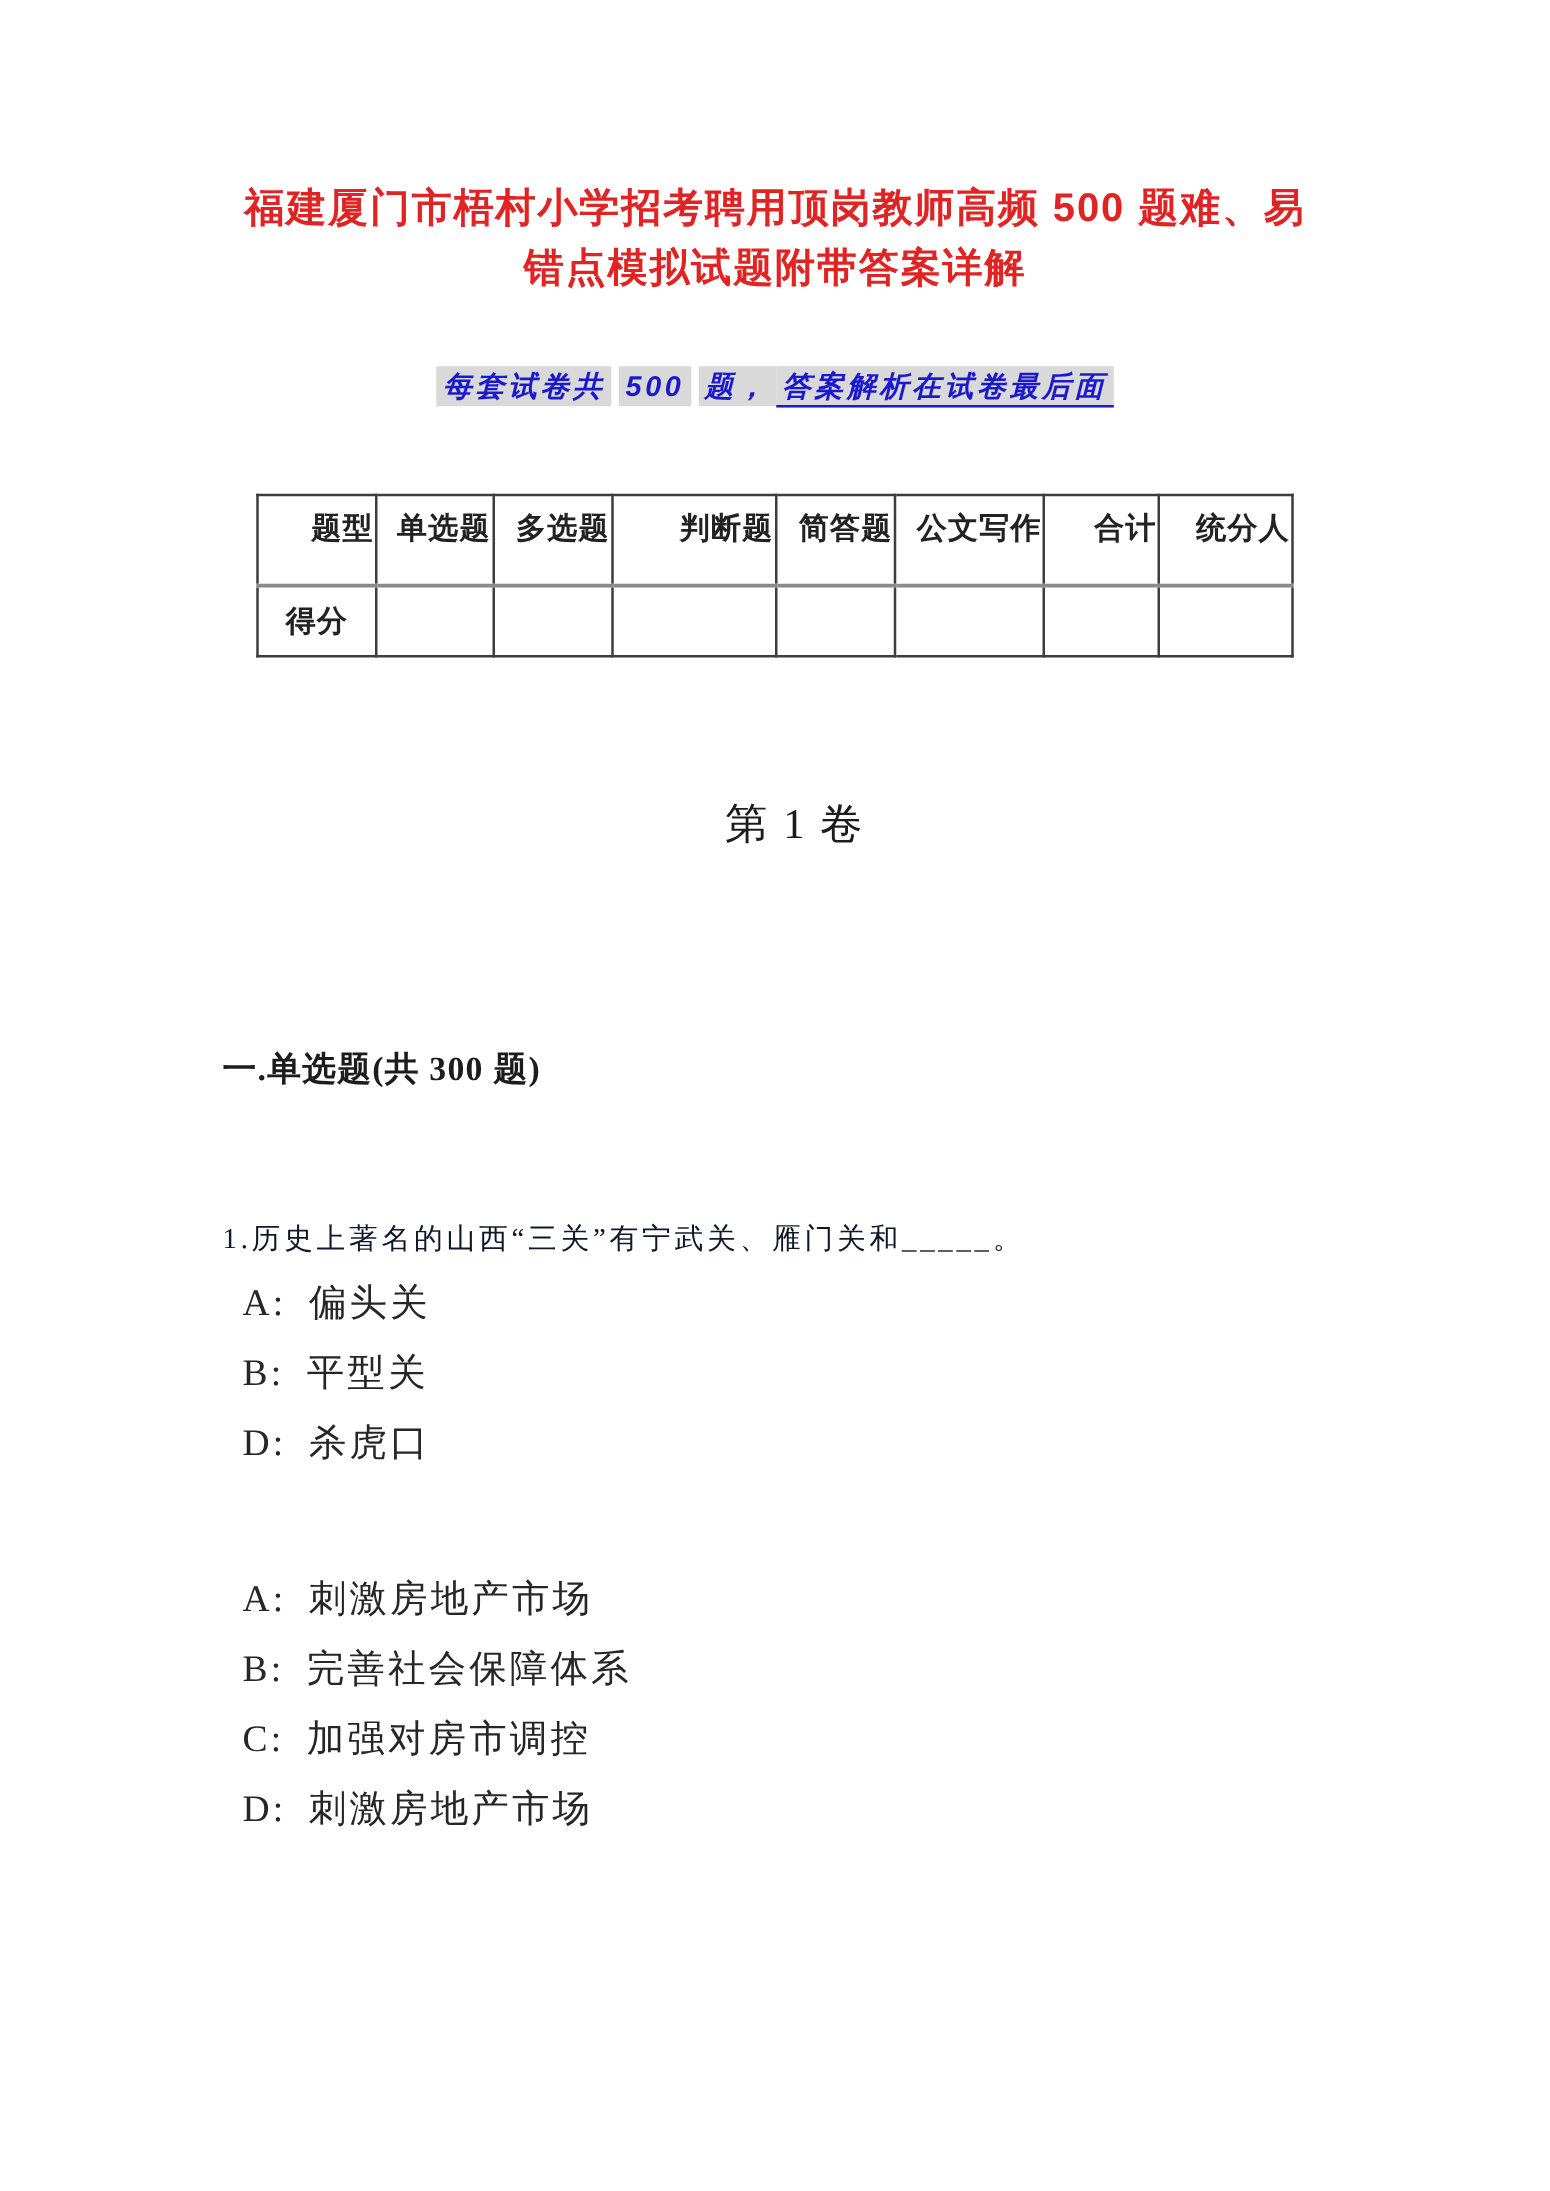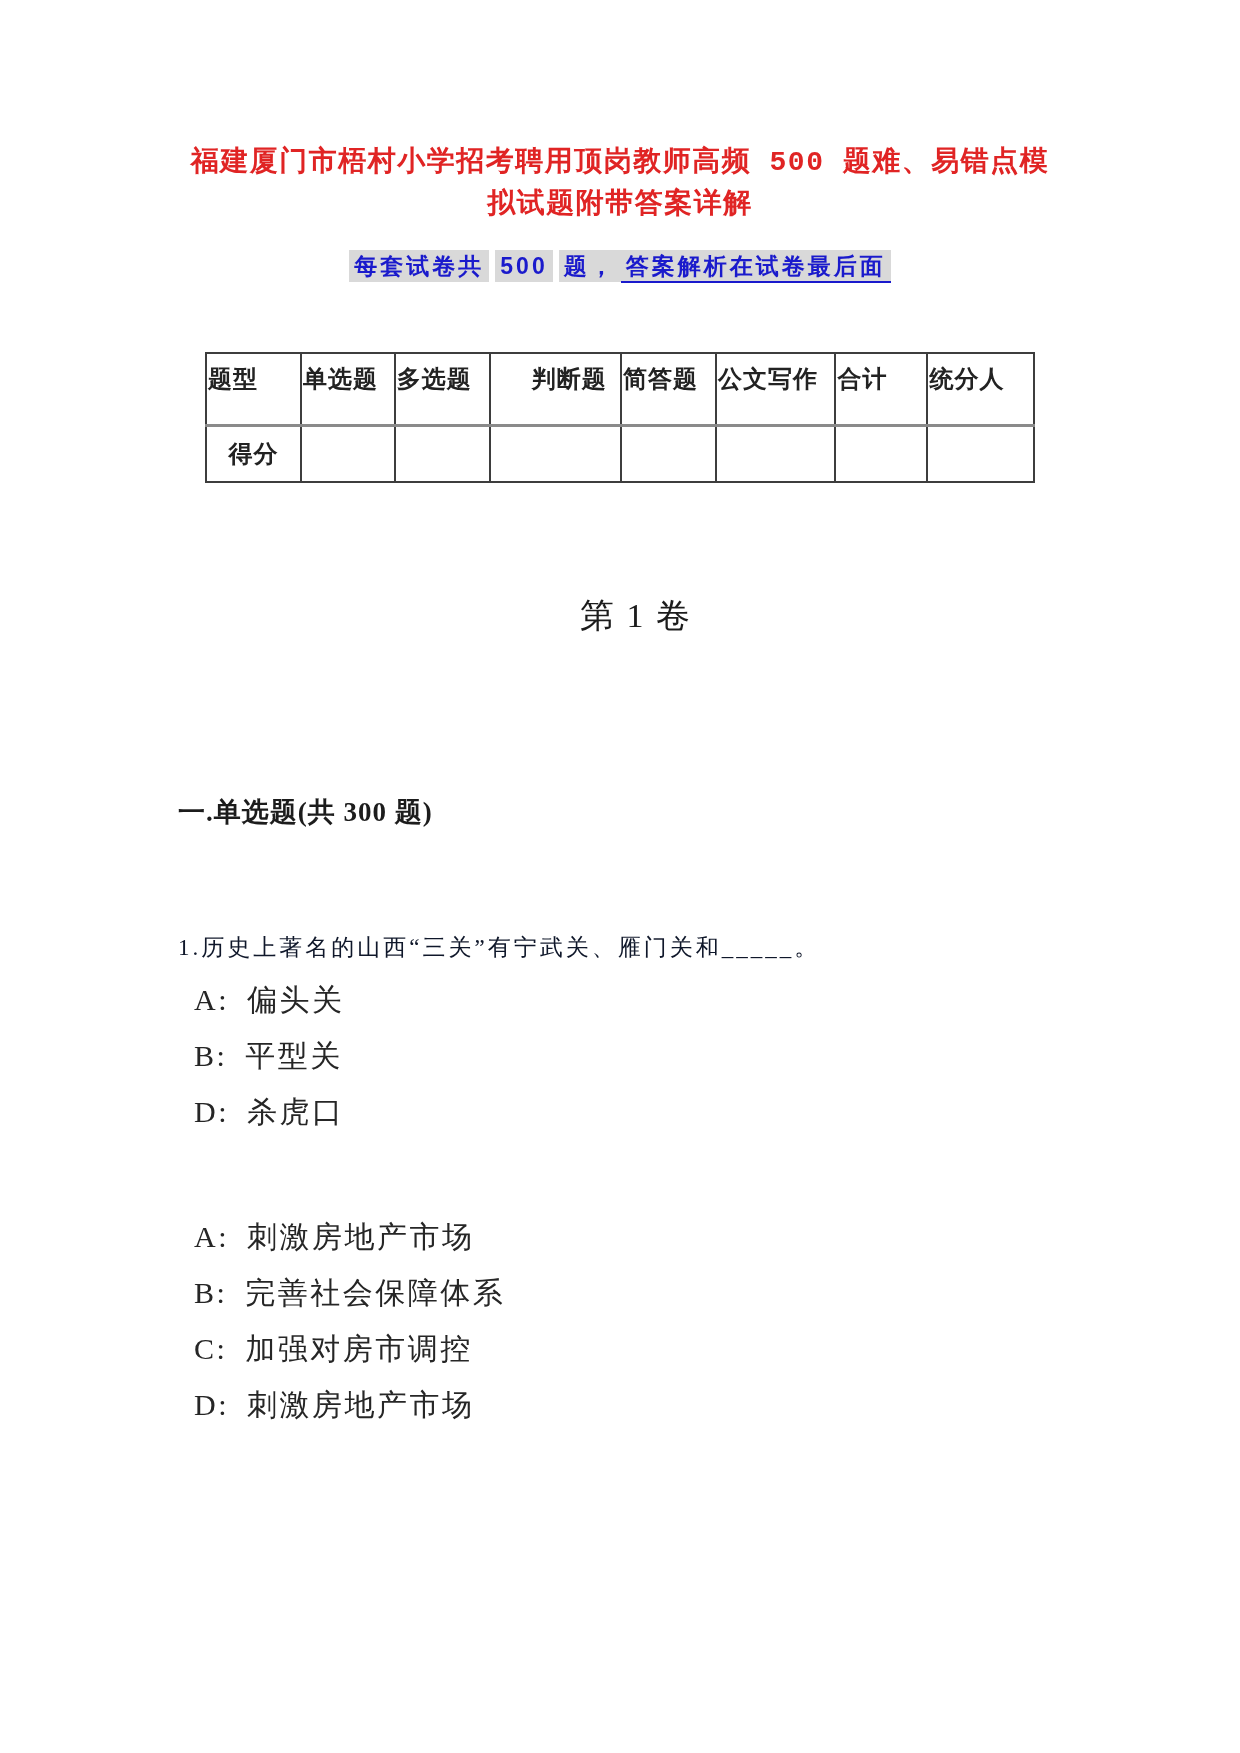--- a/index.html
+++ b/index.html
@@ -15,34 +15,35 @@
     overflow: hidden;
   }
   .doc {
     padding-top: 142px;
   }
   .title {
     width: 880px;
     margin: 0 auto;
     text-align: center;
     color: var(--title-red, #e02424);
-    font-family: Liberation Mono, monospace;
+    font-family: Liberation Sans, sans-serif;
     font-weight: bold;
-    font-size: 28px;
+    font-size: 32px;
     line-height: 1.5;
     letter-spacing: 1.5px;
   }
   .subtitle {
-    margin-top: 25px;
+    margin-top: 56px;
     text-align: center;
     font-family: "Liberation Sans", "DejaVu Sans", sans-serif;
     font-weight: bold;
     font-size: 23px;
     letter-spacing: 3px;
     color: var(--link-blue, #1a1acc);
+    font-style: italic;
   }
   .subtitle .hl {
     background: var(--highlight-gray, #d9d9d9);
     padding: 3px 5px;
   }
   .subtitle .gap { margin-right: 6px; }
   .subtitle .link {
     border-bottom: 2px solid var(--link-blue, #1a1acc);
     padding-bottom: 2px;
   }
@@ -54,21 +55,21 @@
     font-size: 24px;
     letter-spacing: 1px;
   }
   .score-table th, .score-table td {
     border: 2px solid #3d3d3d;
   }
   .score-table th {
     height: 60px;
     vertical-align: top;
     padding-top: 9px;
-    text-align: left;
+    text-align: right;
     font-weight: 600;
     border-bottom: 3px solid #8a8a8a;
   }
   .score-table td {
     height: 52px;
     vertical-align: middle;
     text-align: center;
     font-weight: 600;
   }
   .col-type   { width: 12.0%; }

